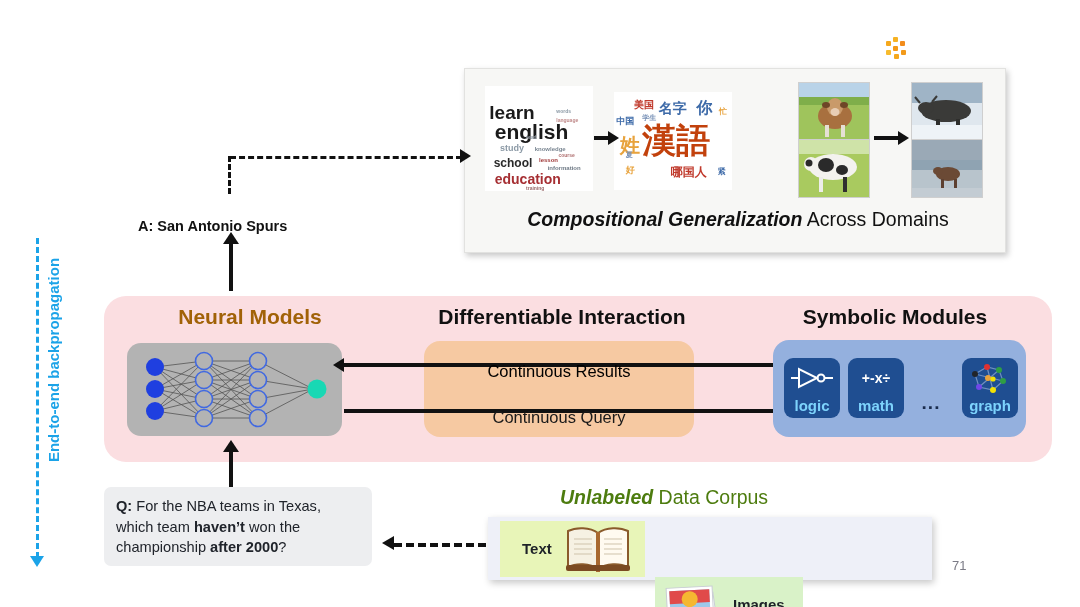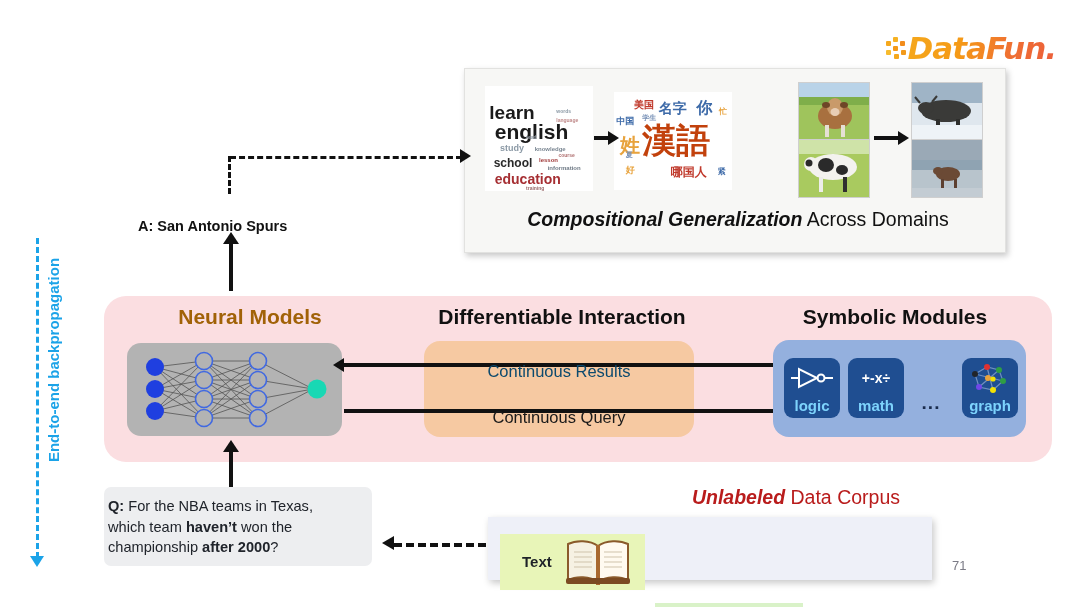--- a/index.html
+++ b/index.html
@@ -89,21 +89,21 @@
     background:#fbdee1;border-radius:22px;
   }
   #neural-title{left:140px;top:305px;width:220px;height:26px;font-size:21px;font-weight:bold;text-align:center;color:#a16207;}
   #diff-title{left:400px;top:305px;width:324px;height:26px;font-size:21px;font-weight:bold;text-align:center;color:#111;}
   #symbolic-title{left:770px;top:305px;width:250px;height:26px;font-size:21px;font-weight:bold;text-align:center;color:#111;}
 
   #nn-box{left:127px;top:343px;width:215px;height:93px;background:#b3b3b3;border-radius:14px;}
   #nn-svg{position:absolute;left:0;top:0;}
 
   #mid-box{left:424px;top:341px;width:270px;height:96px;background:#f6c9a2;border-radius:16px;}
-  #lbl-results{left:424px;top:362px;width:270px;height:22px;text-align:center;font-size:16.5px;color:#0c4a6e;}
+  #lbl-results{left:424px;top:362px;width:270px;height:22px;text-align:center;font-size:16.5px;color:#000000;}
   #lbl-query{left:424px;top:408px;width:270px;height:22px;text-align:center;font-size:16.5px;color:#1a1a1a;}
 
   #line-results{left:344px;top:363px;width:438px;height:3.5px;background:#111;}
   #line-results:before{content:"";position:absolute;left:-11px;top:-5px;width:0;height:0;
     border-right:11px solid #111;border-top:7px solid transparent;border-bottom:7px solid transparent;}
   #line-query{left:344px;top:409px;width:438px;height:3.5px;background:#111;}
   #line-query:after{content:"";position:absolute;right:-11px;top:-5px;width:0;height:0;
     border-left:11px solid #111;border-top:7px solid transparent;border-bottom:7px solid transparent;}
 
   #sym-box{left:773px;top:340px;width:253px;height:97px;background:#94b0de;border-radius:16px;}
@@ -112,57 +112,56 @@
   .modcard .mlabel{color:#7dd3fc;font-size:15px;font-weight:bold;line-height:1.05;}
   .modcard .mglyph{flex:1;display:flex;align-items:center;justify-content:center;color:#fff;}
   #mod-logic{left:784px;top:358px;}
   #mod-math{left:848px;top:358px;}
   #mod-graph{left:962px;top:358px;}
   #mod-ellipsis{left:910px;top:392px;width:42px;height:20px;color:#1a2c4d;font-size:19px;font-weight:bold;text-align:center;letter-spacing:1px;}
 
   
   #question-box{
     left:104px;top:487px;width:268px;height:79px;background:#edeef0;border-radius:7px;
-    padding:9px 4px;box-sizing:border-box;font-size:14.6px;line-height:1.42;color:#20242b;
+    padding:9px 12px;box-sizing:border-box;font-size:14.6px;line-height:1.42;color:#20242b;
   }
   #arrow-up-question{left:229px;top:451px;width:3.5px;height:40px;background:#111;}
   #arrow-up-question:before{
     content:"";position:absolute;left:-6px;top:-11px;width:0;height:0;
     border-left:8px solid transparent;border-right:8px solid transparent;border-bottom:12px solid #111;}
 
   #dash-bottom{left:394px;top:543px;width:92px;height:0;border-top:4px dashed #111;}
   #dash-bottom-arrow{left:382px;top:536px;width:0;height:0;
     border-top:7px solid transparent;border-bottom:7px solid transparent;border-right:12px solid #111;}
 
   
-  #corpus-caption{left:560px;top:486px;width:340px;height:26px;font-size:19.5px;text-align:right;color:#b91c1c;}
+  #corpus-caption{left:560px;top:486px;width:340px;height:26px;font-size:19.5px;text-align:left;color:#4d7c0f;}
   #corpus-caption b{font-style:italic;font-weight:bold;}
   #corpus-strip{left:488px;top:517px;width:444px;height:63px;background:#eef0f8;
     box-shadow:2px 3px 7px rgba(0,0,0,.22);display:flex;align-items:center;}
-  .corpus-card{position:relative;height:56px;display:flex;align-items:center;box-sizing:border-box;margin-top:13px;}
+  .corpus-card{position:relative;height:56px;display:flex;align-items:center;box-sizing:border-box;}
   #cc-text{left:500px;top:521px;width:145px;background:#e8f5b8;}
   #cc-img{left:655px;top:521px;width:148px;background:#d9f2c8;}
   .corpus-label{font-size:15px;font-weight:bold;color:#1e2228;line-height:1.18;}
 
   #page-number{left:952px;top:558px;width:40px;height:20px;font-size:13px;color:#7b7b86;}
 </style>
 </head>
 <body>
 
 <div class="abs" id="datafun-logo">
   <span id="datafun-dots">
     <i style="left:0px;top:6px;background:#f5a81c;"></i>
     <i style="left:7px;top:2px;background:#f6b223;"></i>
     <i style="left:7px;top:11px;background:#f59a16;"></i>
     <i style="left:14px;top:6px;background:#f28c1c;"></i>
     <i style="left:0px;top:15px;background:#f7bb2e;"></i>
     <i style="left:8px;top:19px;background:#f5a81c;"></i>
     <i style="left:15px;top:15px;background:#f29a1b;"></i>
   </span>
-  <span id="datafun-word">DataFun.</span>
 </div>
 
 <div class="abs" id="backprop-line"></div>
 <div class="abs" id="backprop-arrow"></div>
 <div class="abs" id="backprop-label">End-to-end backpropagation</div>
 
 <div class="abs" id="top-panel">
   <svg id="nn-svg" width="0" height="0"></svg>
 </div>
 

